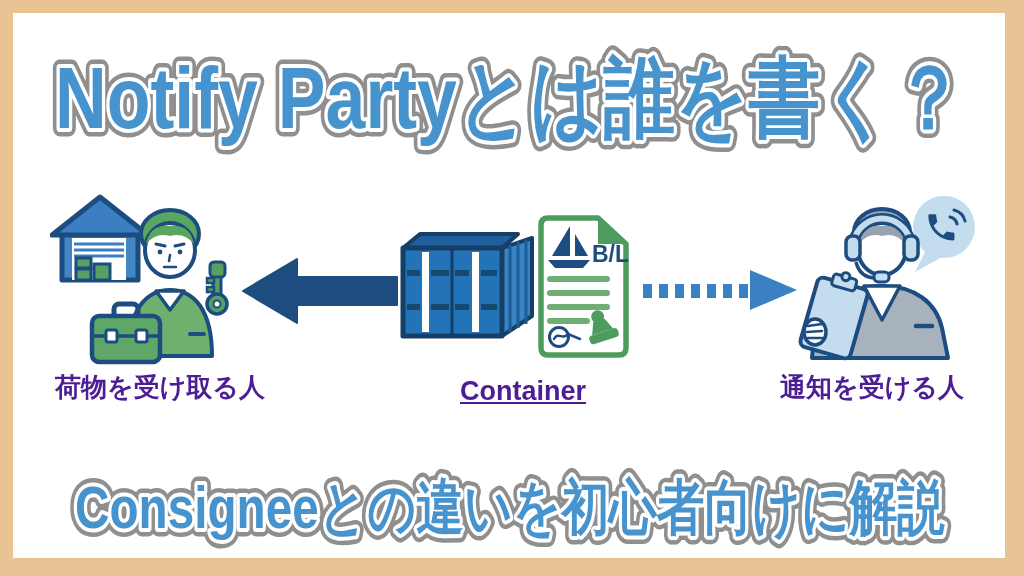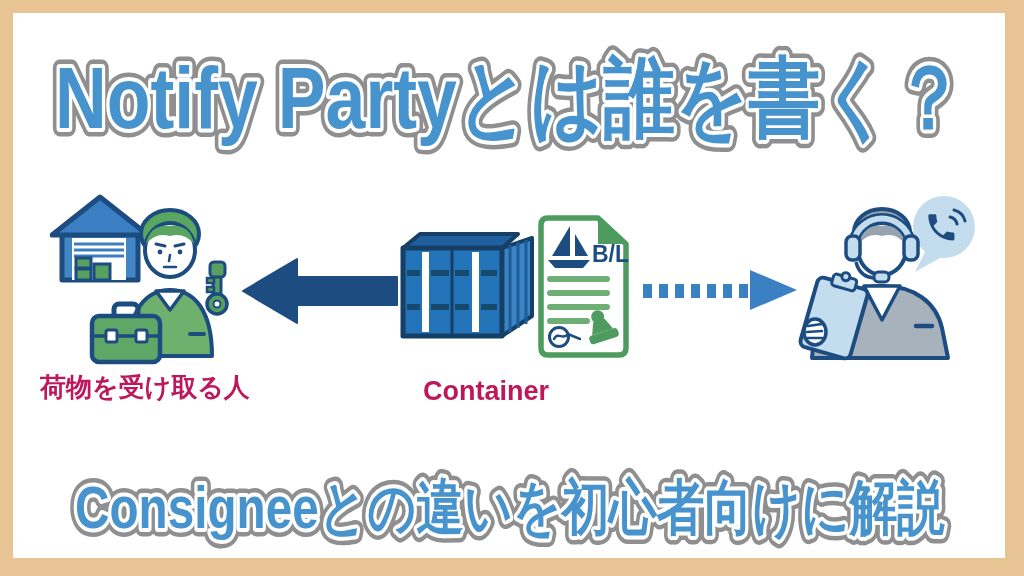--- a/index.html
+++ b/index.html
@@ -15,21 +15,21 @@
   .abs{position:absolute;}
   .banner-text{
     font-family:"Liberation Sans", sans-serif;
     font-weight:bold;
     stroke-linejoin:round;stroke-linecap:round;
   }
   .banner-outer{fill:none;stroke:#8f8f8f;stroke-width:17px;}
   .banner-inner{fill:#4793cd;stroke:#ffffff;stroke-width:8px;paint-order:stroke fill;}
   .caption{
     position:absolute;
-    color:#be185d;font-weight:bold;
+    color:#4c1d95;font-weight:bold;text-align:center;
     font-size:26px;line-height:30px;
   }
   .caption.container-cap{font-size:27px;}
   svg{display:block;}
 </style>
 </head>
 <body>
 
 <div class="panel"></div>
 
@@ -186,21 +186,22 @@
       <line x1="19" y1="146" x2="34" y2="145" stroke="#1d4d80" stroke-width="2.5" stroke-linecap="round"></line>
       <line x1="20" y1="152" x2="34" y2="152" stroke="#1d4d80" stroke-width="2.5" stroke-linecap="round"></line>
     </g>
   </g>
 </svg>
 
 <div class="caption" style="left:40px;top:372px;width:240px;">
   <div>荷物を受け取る人</div>
 </div>
 
-<div class="caption container-cap" style="left:423px;top:376px;width:200px;">Container</div>
+<div class="caption container-cap" style="left:423px;top:376px;width:200px;text-decoration:underline;">Container</div>
 
 <div class="caption" style="left:752px;top:372px;width:240px;">
+  <div>通知を受ける人</div>
 </div>
 
 <svg class="abs" style="left:12px;top:446px;" width="1000" height="112" viewBox="0 0 1000 112">
   <text class="banner-text banner-outer" x="498" y="82" font-size="60" text-anchor="middle" textLength="870" lengthAdjust="spacingAndGlyphs">Consigneeとの違いを初心者向けに解説</text>
   <text class="banner-text banner-inner" x="498" y="82" font-size="60" text-anchor="middle" textLength="870" lengthAdjust="spacingAndGlyphs">Consigneeとの違いを初心者向けに解説</text>
 </svg>
 
 </body></html>

